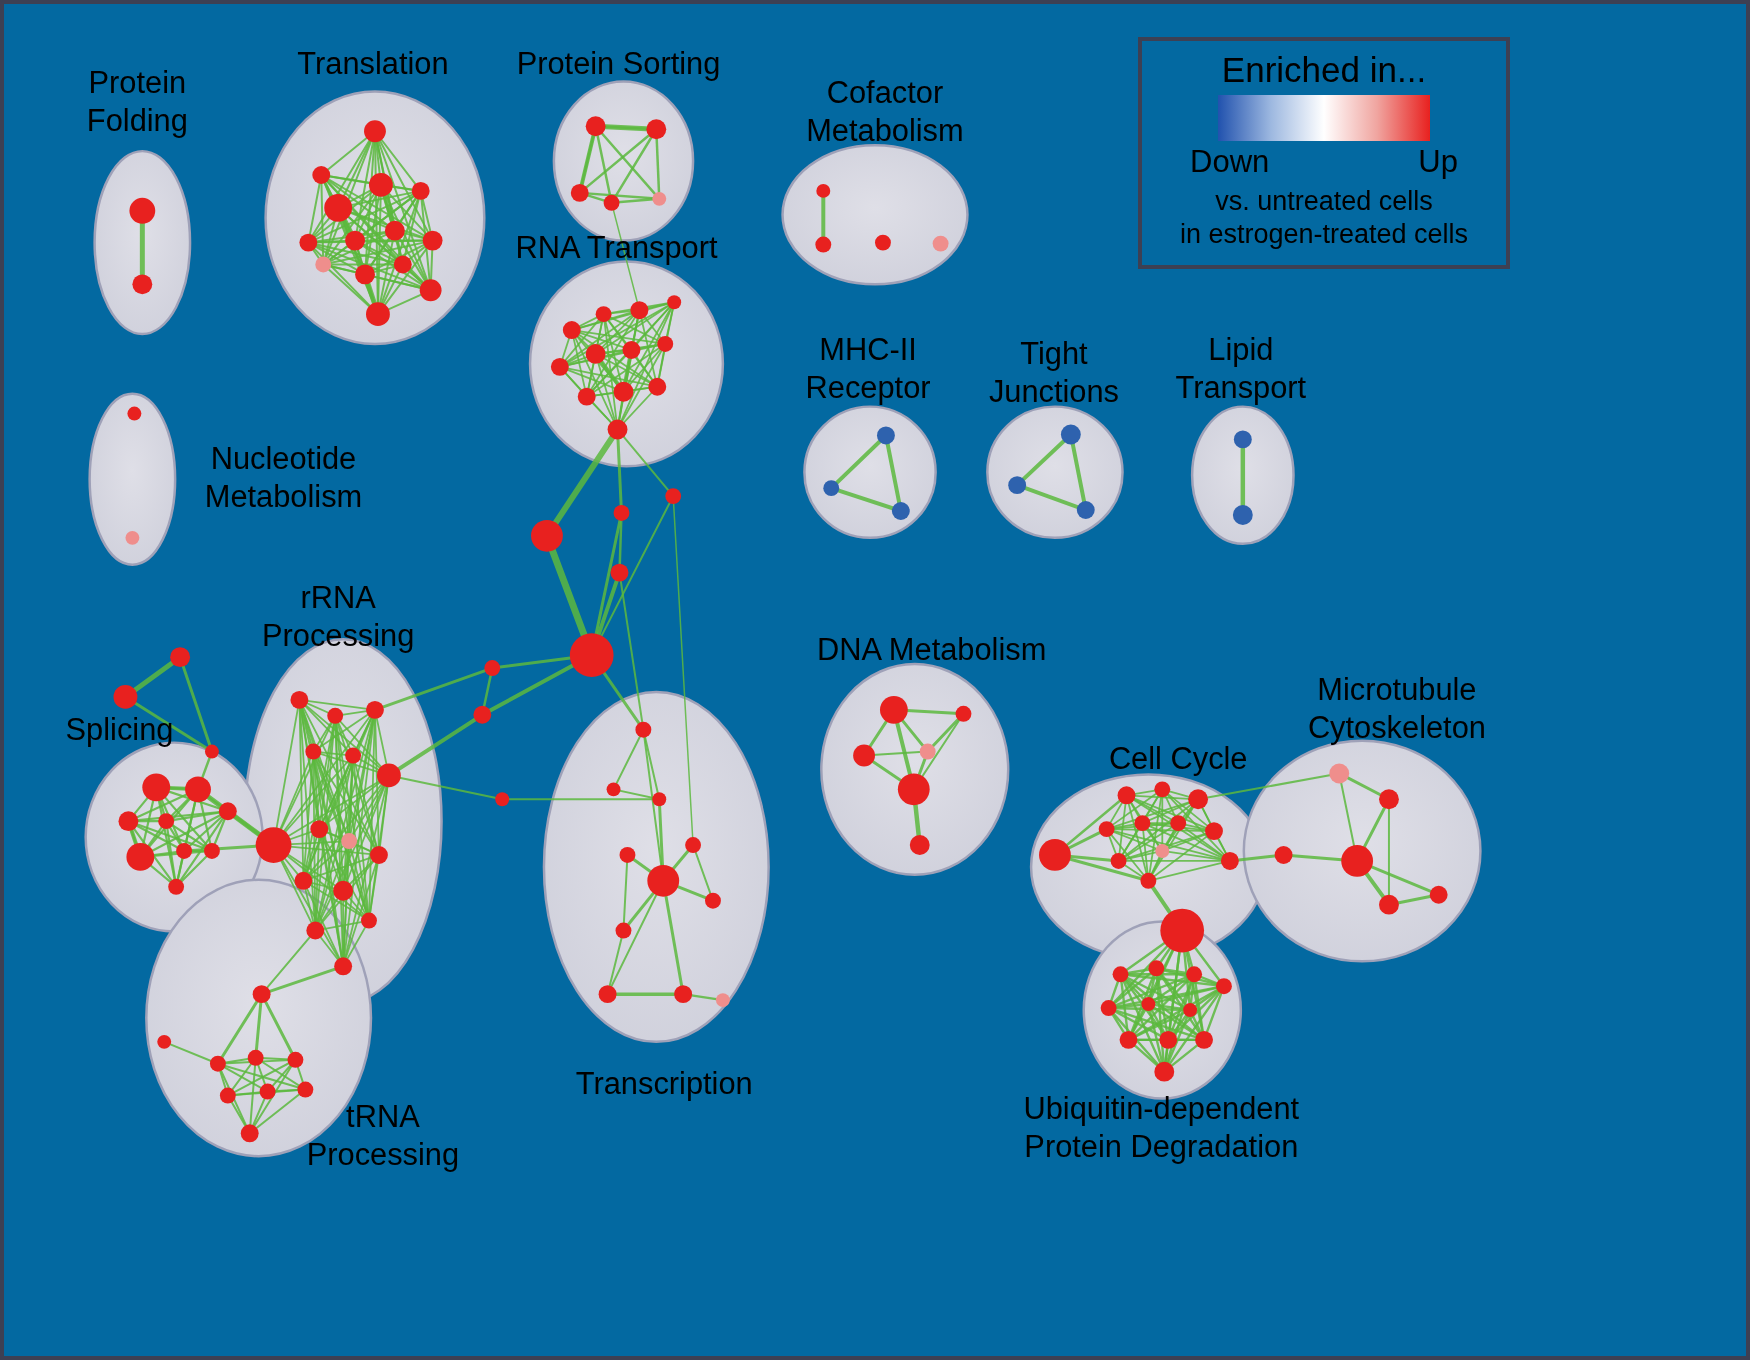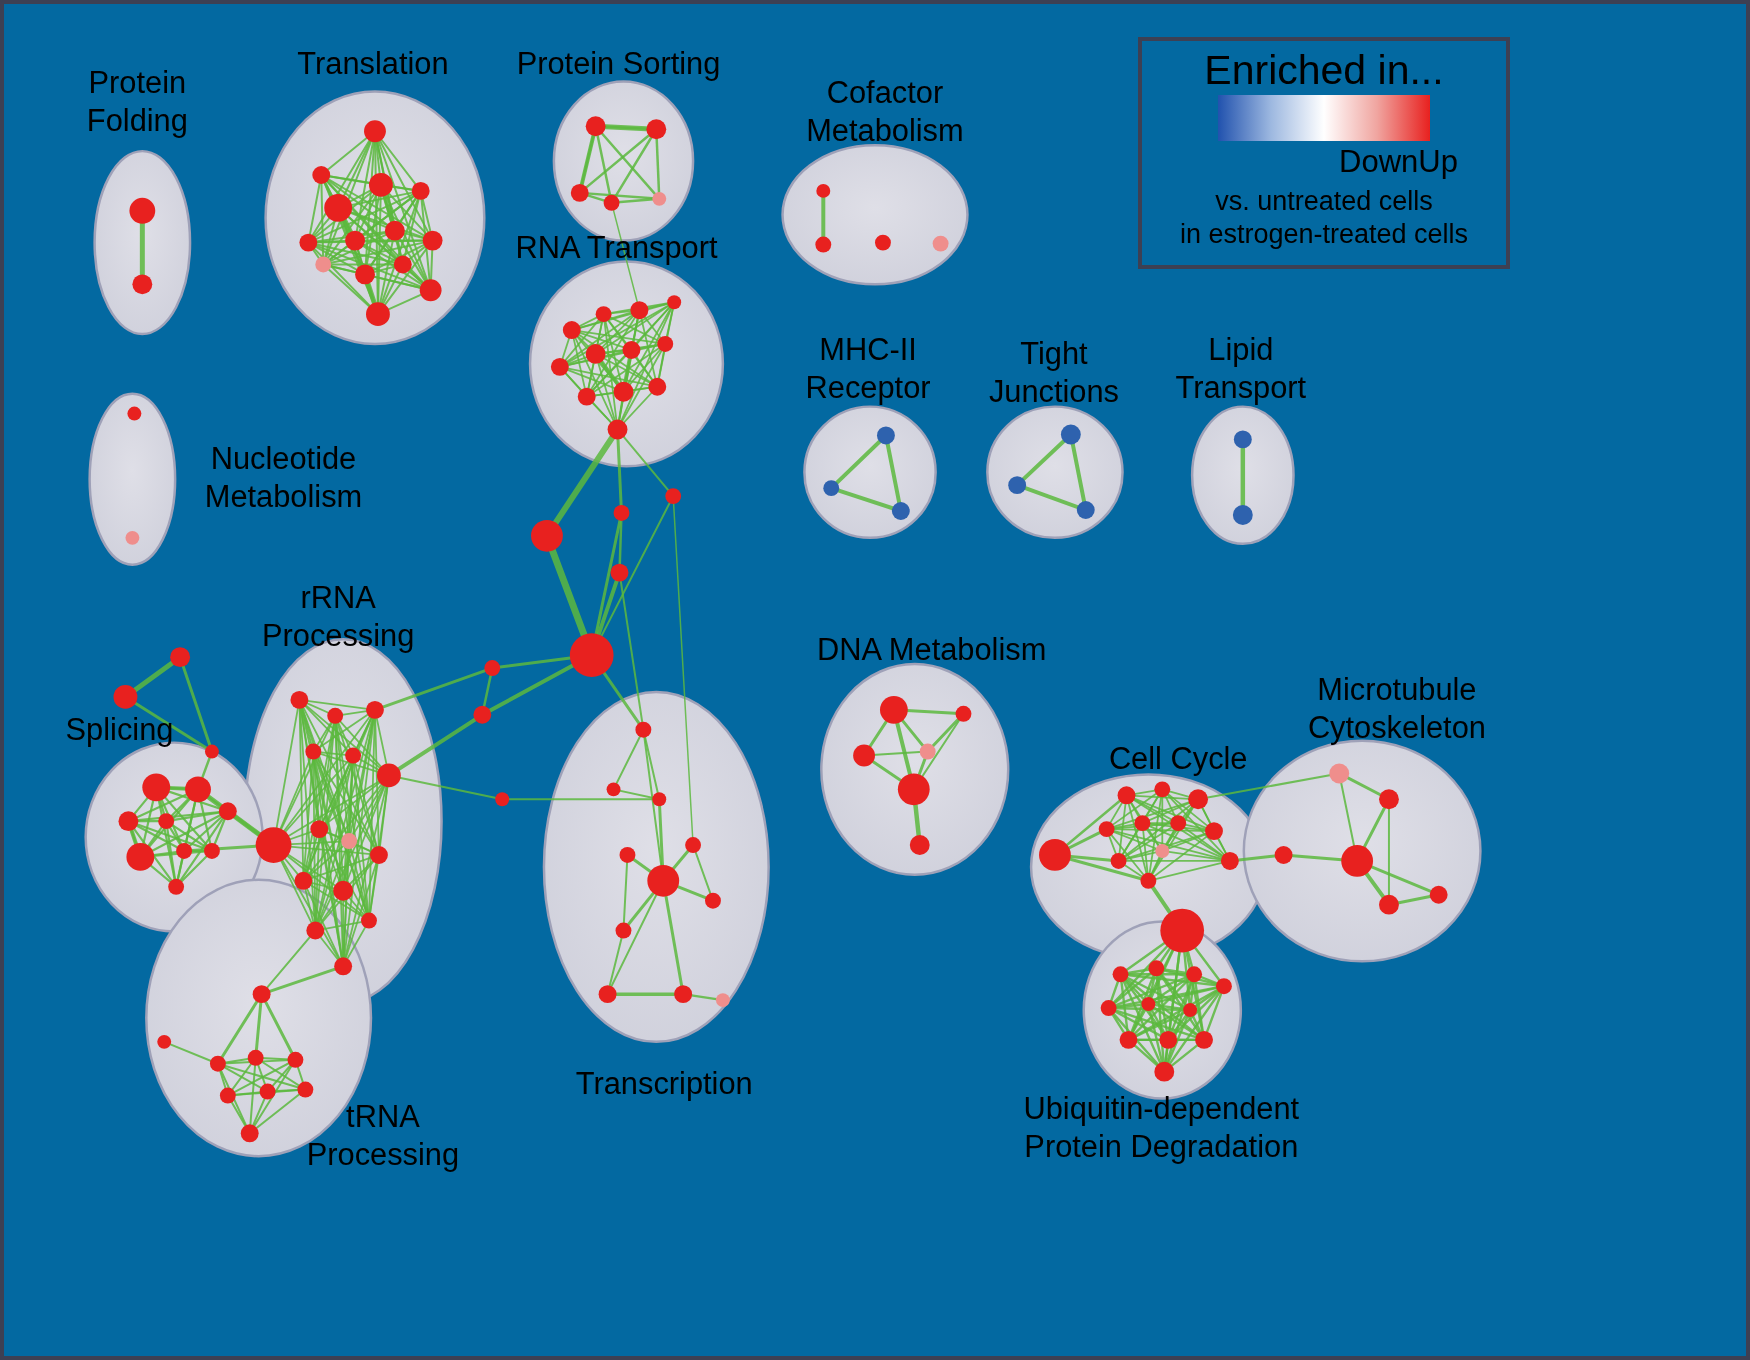--- a/index.html
+++ b/index.html
@@ -21,27 +21,27 @@
   .legend{
     position:absolute;
     left:1134px;top:33px;
     width:372px;height:232px;
     border:4px solid #3d4053;
     box-sizing:border-box;
     padding:10px 16px;
     text-align:center;
     color:#000;
   }
-  .legend-title{font-size:41px;line-height:38px;margin-bottom:6px;}
+  .legend-title{font-size:35px;line-height:38px;margin-bottom:6px;}
   .legend-gradient{
     width:212px;height:46px;margin:0 auto;
   }
   .legend-row{
     width:268px;margin:2px auto 4px auto;
-    display:flex;justify-content:flex-end;
+    display:flex;justify-content:space-between;
     font-size:31px;line-height:38px;
   }
   .legend-note{font-size:27px;line-height:33px;}
 </style>
 </head>
 <body>
 
 <div class="figure" id="figure" style="background: #0369a1; border-color: rgb(61, 64, 83);">
 
   <svg id="network-svg" viewBox="0 0 1750 1360">

